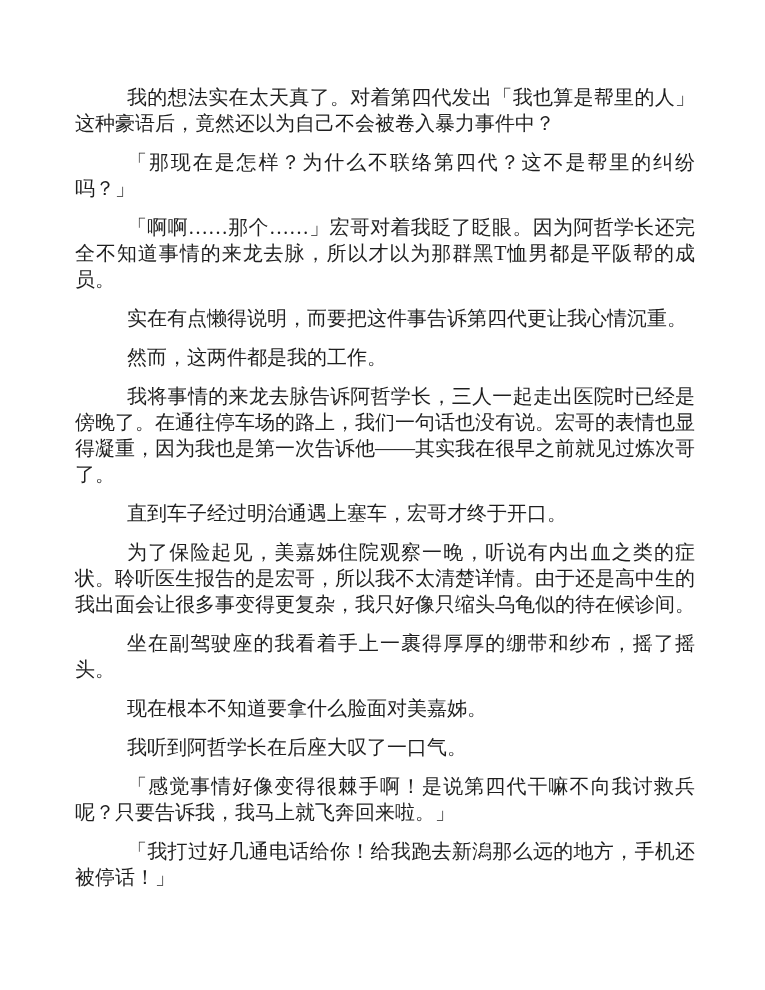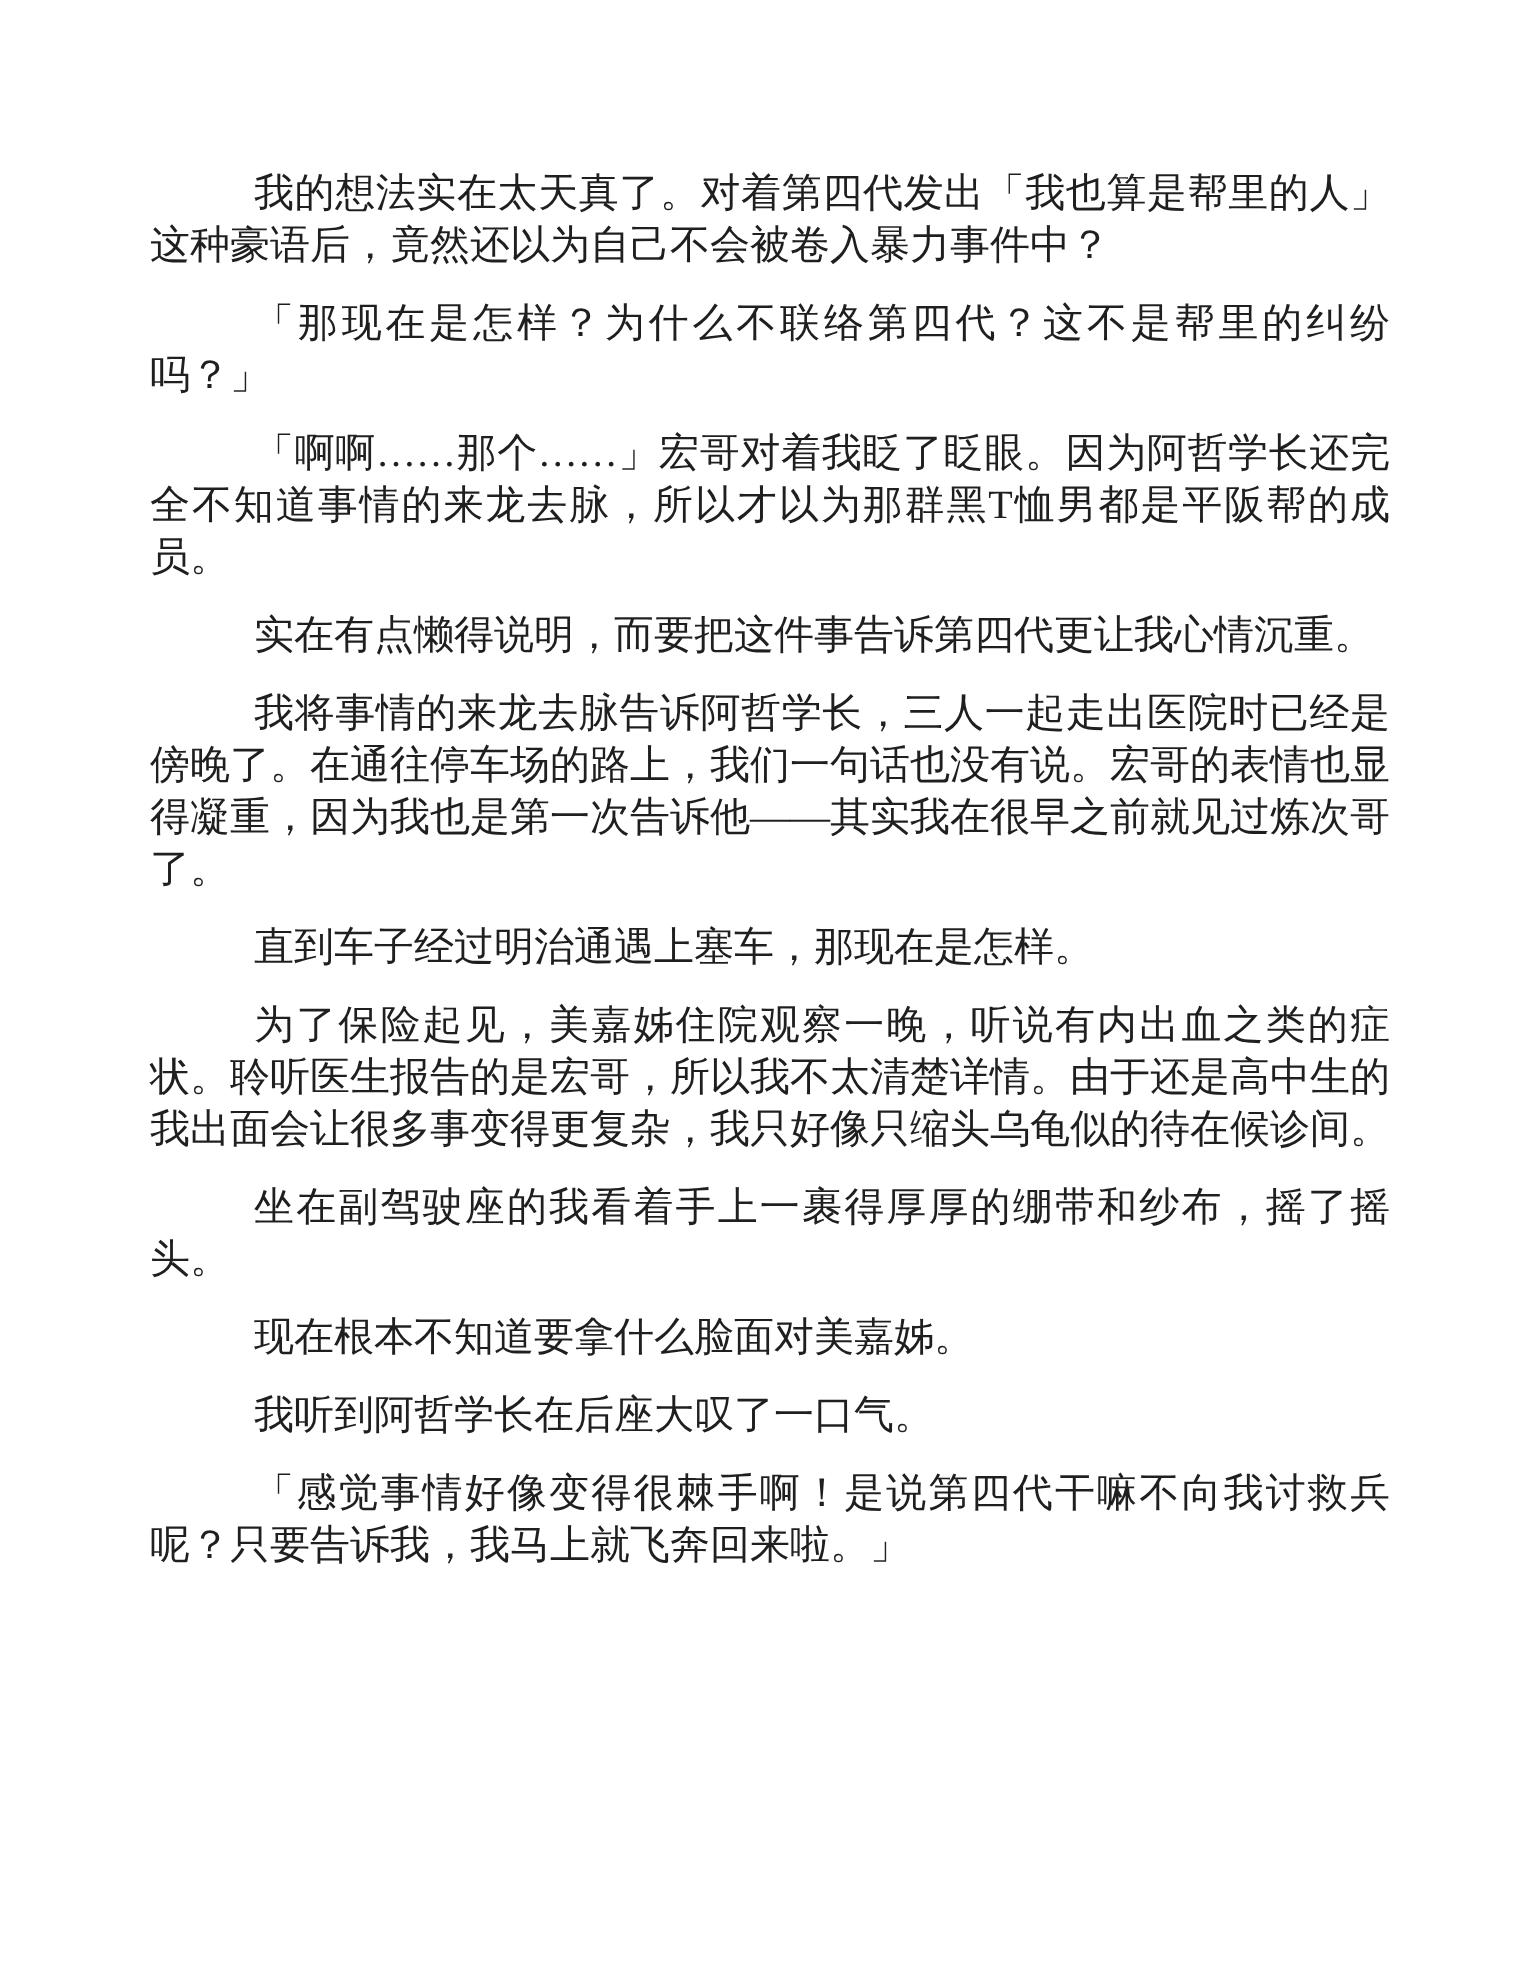--- a/index.html
+++ b/index.html
@@ -35,21 +35,23 @@
 </style>
 </head>
 <body>
 
 <div class="page" style="background: rgb(255, 255, 255);">
   <div class="content" style="color: rgb(31, 31, 31);">
       <p>我的想法实在太天真了。对着第四代发出「我也算是帮里的人」这种豪语后，竟然还以为自己不会被卷入暴力事件中？</p>
       <p>「那现在是怎样？为什么不联络第四代？这不是帮里的纠纷吗？」</p>
       <p>「啊啊……那个……」宏哥对着我眨了眨眼。因为阿哲学长还完全不知道事情的来龙去脉，所以才以为那群黑T恤男都是平阪帮的成员。</p>
       <p>实在有点懒得说明，而要把这件事告诉第四代更让我心情沉重。</p>
+      <p>然而，这两件都是我的工作。</p>
       <p>我将事情的来龙去脉告诉阿哲学长，三人一起走出医院时已经是傍晚了。在通往停车场的路上，我们一句话也没有说。宏哥的表情也显得凝重，因为我也是第一次告诉他——其实我在很早之前就见过炼次哥了。</p>
-      <p>直到车子经过明治通遇上塞车，那现在是怎样。</p>
+      <p>直到车子经过明治通遇上塞车，宏哥才终于开口。</p>
       <p>为了保险起见，美嘉姊住院观察一晚，听说有内出血之类的症状。聆听医生报告的是宏哥，所以我不太清楚详情。由于还是高中生的我出面会让很多事变得更复杂，我只好像只缩头乌龟似的待在候诊间。</p>
       <p>坐在副驾驶座的我看着手上一裹得厚厚的绷带和纱布，摇了摇头。</p>
       <p>现在根本不知道要拿什么脸面对美嘉姊。</p>
       <p>我听到阿哲学长在后座大叹了一口气。</p>
       <p>「感觉事情好像变得很棘手啊！是说第四代干嘛不向我讨救兵呢？只要告诉我，我马上就飞奔回来啦。」</p>
+      <p>「我打过好几通电话给你！给我跑去新潟那么远的地方，手机还被停话！」</p>
     </div>
 </div>
 
 </body></html>

